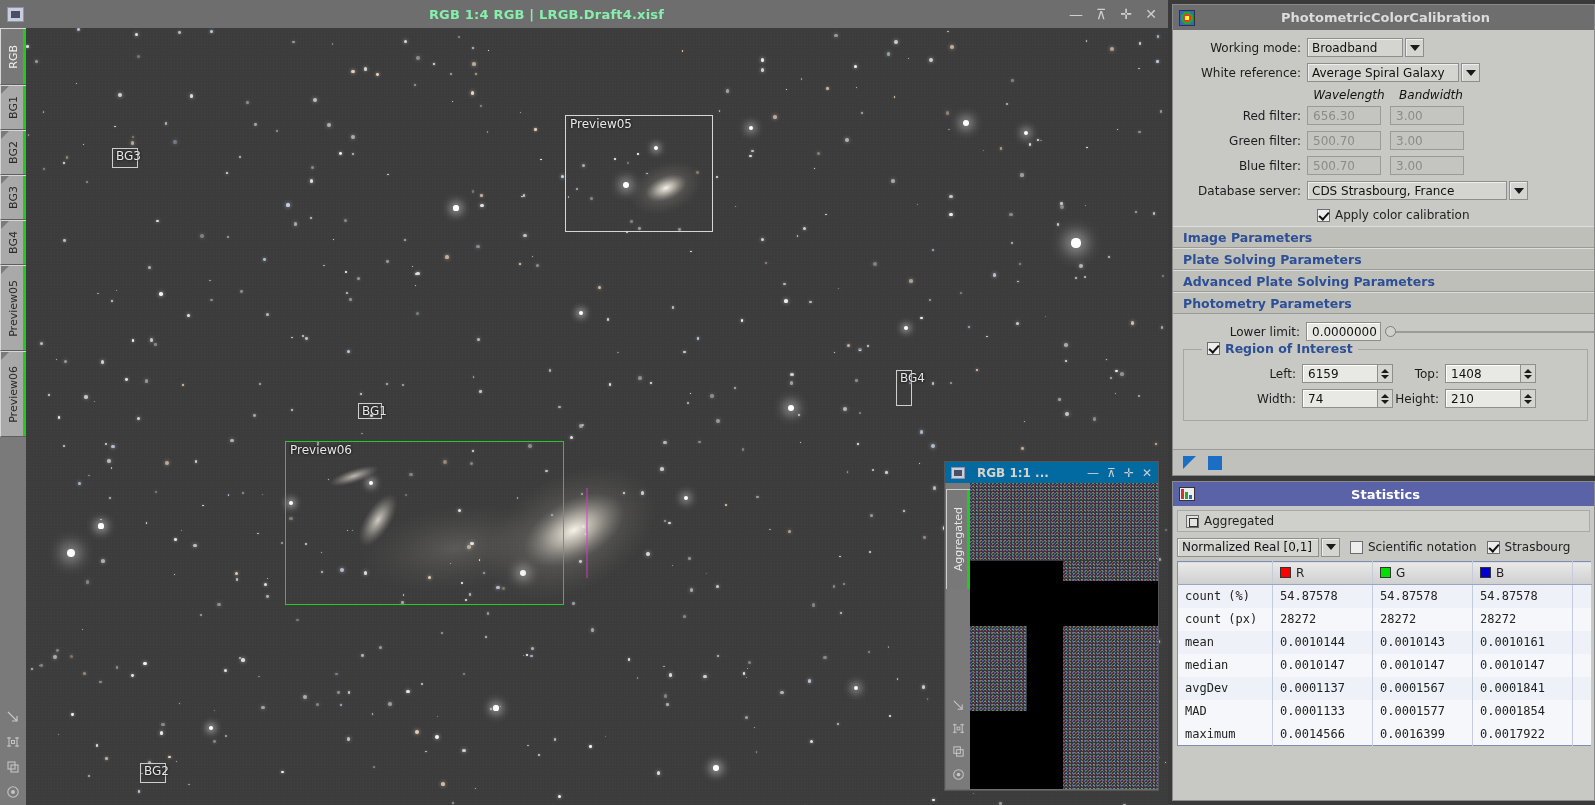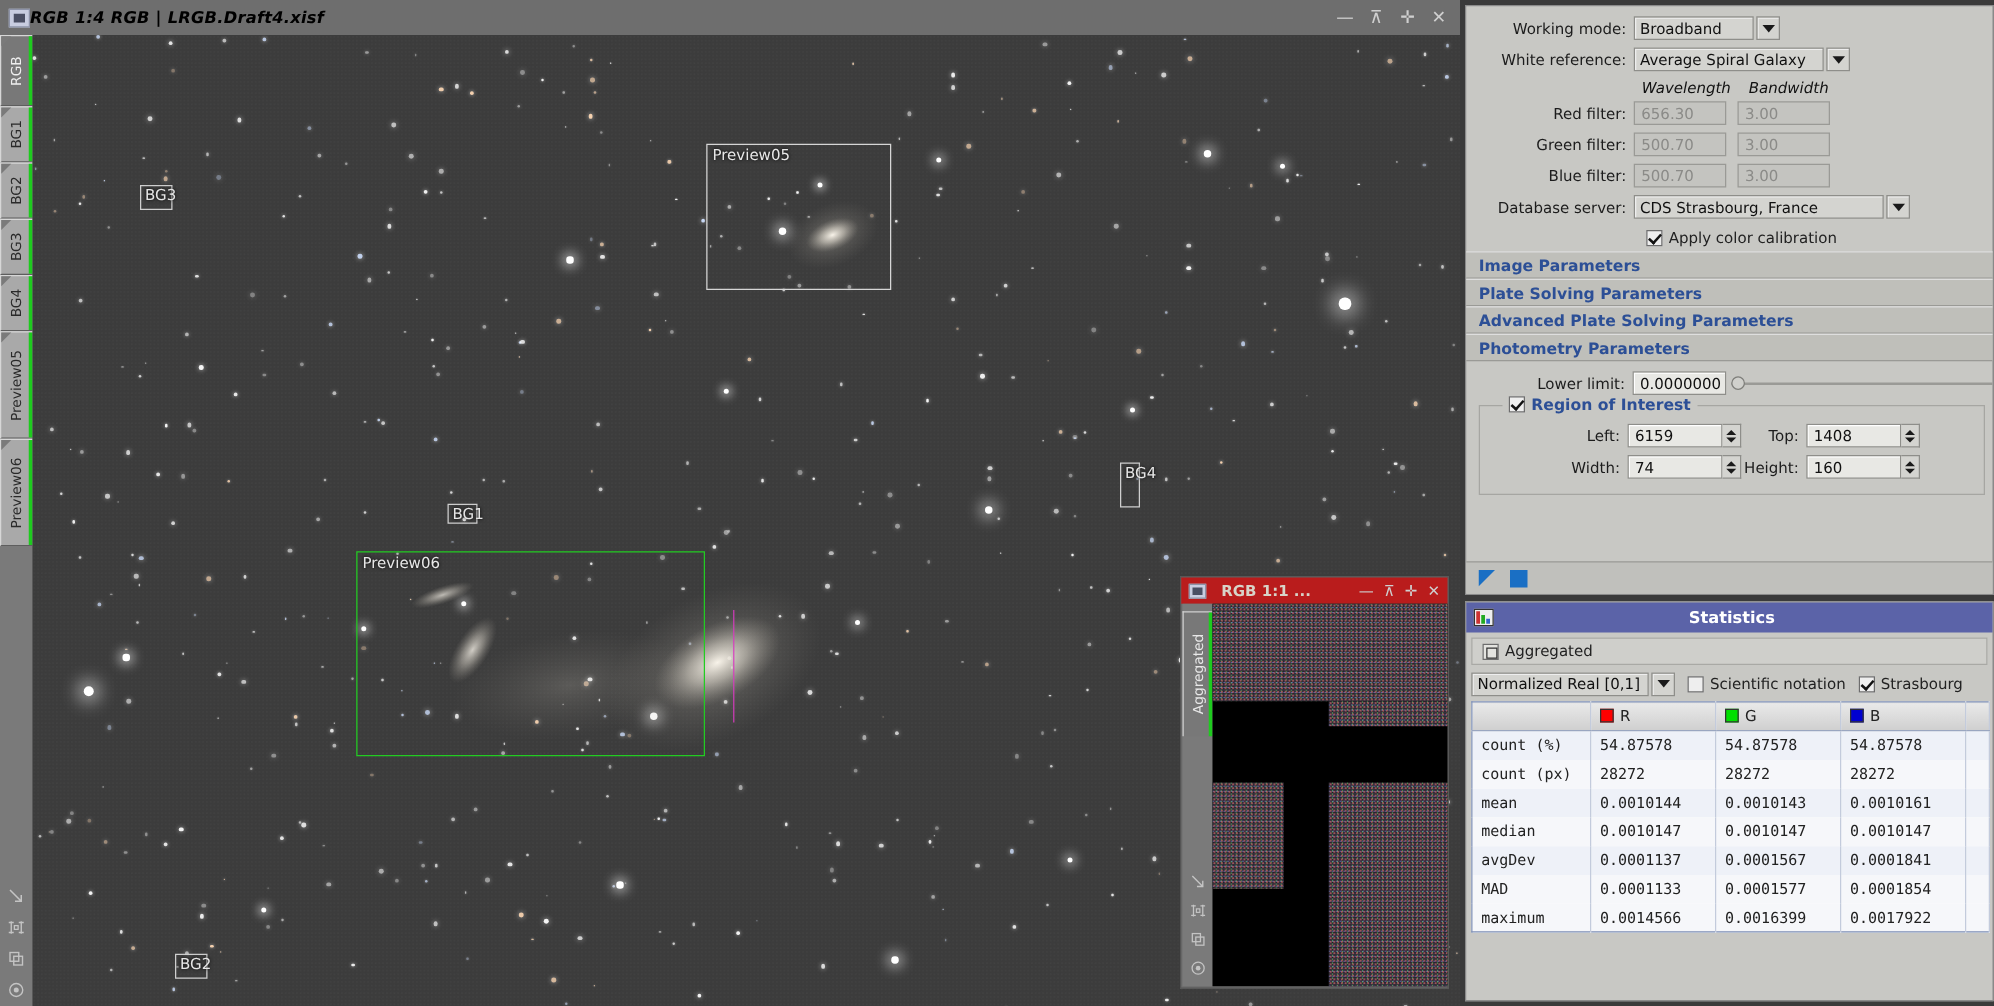--- a/index.html
+++ b/index.html
@@ -19,22 +19,22 @@
   }
   .tb-icon {
     width:17px; height:15px; margin-left:7px; background:#c8cde0;
     border:1px solid #8d93a8; position:relative; flex:none;
   }
   .tb-icon::after{
     content:""; position:absolute; left:3px; top:3px; right:3px; bottom:3px;
     background:#4a4f63;
   }
   .tb-title {
-    flex:1; color:#000000; font-weight:bold;
-    font-size:13px; letter-spacing:.2px;font-style:italic;
+    flex:1; text-align:center; color:#86efac; font-weight:bold;
+    font-size:13px; letter-spacing:.2px;
   }
   .tb-btns { display:flex; gap:11px; padding-right:10px; color:#cfcfcf; }
   .tb-btns span { font-size:14px; line-height:1; width:14px; text-align:center; cursor:default; }
 
   
   .vstrip {
     position:absolute; left:0; top:28px; width:26px; height:777px;
     background:#7a7a7a;
   }
   .vtab {
@@ -92,21 +92,21 @@
     position:absolute; color:#e6e6e6; font-size:12px; white-space:nowrap;
     text-shadow:0 0 3px #000; left:3px; top:0px;
   }
 
   
   .floatwin {
     position:absolute; left:944px; top:461px; width:215px; height:330px;
     background:#6e6e6e; border:1px solid #555;
   }
   .fw-title { position:absolute; left:0; top:0; width:100%; height:21px;
-              display:flex; align-items:center; background:#b91c1c; }
+              display:flex; align-items:center; background:#0369a1; }
   .fw-icon { width:14px;height:12px;margin-left:6px;background:#c8cde0;border:1px solid #8d93a8;position:relative;flex:none;}
   .fw-icon::after{content:"";position:absolute;left:2px;top:2px;right:2px;bottom:2px;background:#4a4f63;}
   .fw-name { color:#d8d3c8; font-weight:bold; font-size:12px; margin-left:12px; }
   .fw-btns{ margin-left:auto; display:flex; gap:8px; padding-right:6px; color:#cfcfcf; font-size:12px;}
   .fw-strip{ position:absolute; left:1px; top:21px; width:24px; bottom:1px; background:#7a7a7a; }
   .fw-tab{ position:relative; width:24px; height:100px; margin-top:6px; background:#787878;
            color:#e8e8e8; font-size:11px; display:flex;align-items:center;justify-content:center;
            border-top:1px solid #cfcfcf; border-left:1px solid #cfcfcf;}
   .fw-tab span{ writing-mode:vertical-rl; transform:rotate(180deg); white-space:nowrap;}
   .fw-tab::after{content:"";position:absolute;right:0;top:0;bottom:0;width:3px;background:#1ecb1e;}
@@ -947,20 +947,24 @@
       <div class="fw-noise" style="left:0;top:0;width:190px;height:78px"></div>
       <div class="fw-noise" style="left:93px;top:78px;width:97px;height:20px"></div>
       <div class="fw-noise" style="left:0;top:143px;width:57px;height:85px"></div>
       <div class="fw-noise" style="left:93px;top:143px;width:97px;height:165px"></div>
     </div>
   </div>
 
   <div class="rpanel">
 
     <div class="pcc">
+      <div class="pcc-title">
+        <div class="pcc-badge"></div>
+        <div class="t">PhotometricColorCalibration</div>
+      </div>
 
       <div class="pcc-body">
 
         <div class="row">
           <div class="lab" style="width:128px">Working mode:</div>
           <div class="sel" style="width:96px">Broadband</div>
           <div class="arrowbox">
               <div class="caret"></div>
             </div>
         </div>
@@ -1058,21 +1062,21 @@
             <div class="lab" style="width:110px">Width:</div>
             <div class="spin">
               <div class="numfld" style="width:76px">74</div>
               <div class="spinbtns">
                   <div class="up"></div>
                   <div class="dn"></div>
                 </div>
             </div>
             <div class="lab" style="width:52px">Height:</div>
             <div class="spin">
-              <div class="numfld" style="width:76px">160</div>
+              <div class="numfld" style="width:76px">210</div>
               <div class="spinbtns">
                   <div class="up"></div>
                   <div class="dn"></div>
                 </div>
             </div>
           </div>
         </div>
       </div>
 
       <div class="pcc-foot">

